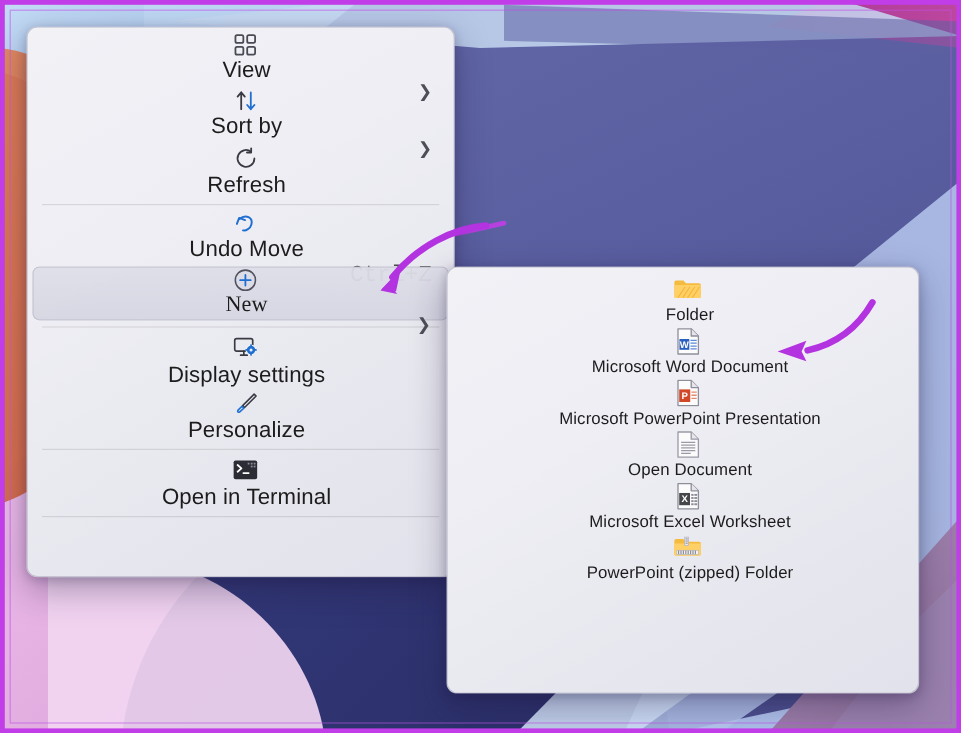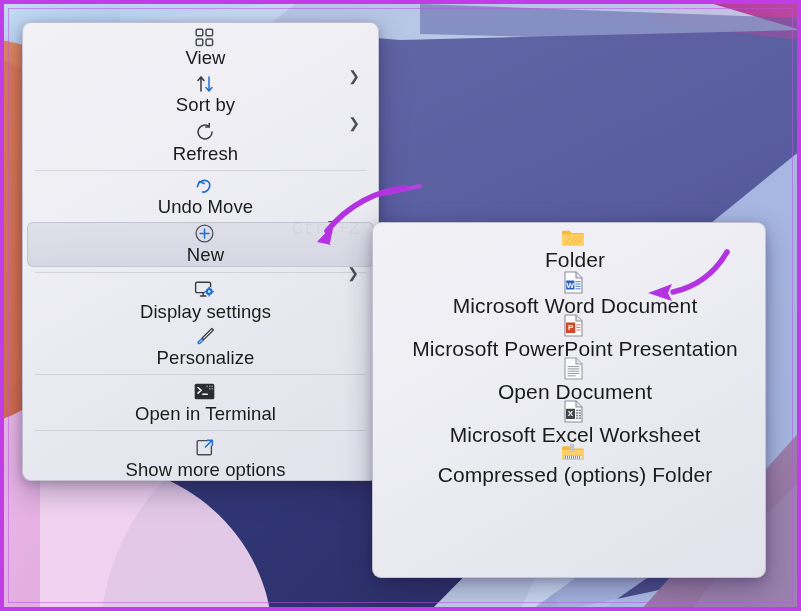--- a/index.html
+++ b/index.html
@@ -49,33 +49,34 @@
     margin:1px 4px;
     border-radius:6px;
     cursor:default;
     box-sizing:border-box;
     flex-direction:column;
   }
   #menu-sub .mi{height:42px;}
   .mi.sel{
     background:linear-gradient(180deg,rgba(222,222,232,.95),rgba(214,214,226,.95));
     border:1px solid rgba(172,172,190,.5);
+    font-family:Liberation Serif, serif;
   }
   .mi .ico{
     width:36px;min-width:36px;height:28px;
     display:flex;align-items:center;justify-content:center;
     margin-left:8px;
   }
   .mi .lbl{
     font-size:18.5px;color:#1c1c1c;
     letter-spacing:.1px;
     white-space:nowrap;
     margin-left:10px;
   }
-  #menu-sub .mi .lbl{font-size:21px;margin-left:12px;}
+  #menu-sub .mi .lbl{font-size:14px;margin-left:12px;}
   .mi .accel{
     margin-left:auto;margin-right:14px;
     font-size:19px;color:#4a4a4a;white-space:nowrap;font-family:Liberation Mono, monospace;
   }
   .mi .chev{
     margin-left:auto;margin-right:14px;
     font-size:14px;color:#4e4e58;line-height:1;
   }
   .sep{height:1px;background:rgba(0,0,0,.10);margin:5px 12px;}
 
@@ -264,29 +265,20 @@
             <rect x="15" y="5" width="1.5" height="1.5"></rect>
             <rect x="17.4" y="5" width="1.5" height="1.5"></rect>
           </g>
         </svg>
       </span>
       <span class="lbl">Open in Terminal</span>
     </div>
 
     <div class="sep"></div>
 
-    <div class="mi">
-      <span class="ico">
-        <svg width="20" height="20" viewBox="0 0 20 20">
-          <path d="M12.6,2.6 L3.4,2.6 C2.7,2.6 2.2,3.1 2.2,3.8 L2.2,15.6 C2.2,16.3 2.7,16.8 3.4,16.8 L15.2,16.8 C15.9,16.8 16.4,16.3 16.4,15.6 L16.4,8" fill="none" stroke="#4a4a55" stroke-width="1.4" stroke-linecap="round"></path>
-          <path d="M10.4,9 L17,2.4 M12.4,2.2 L17.4,2.2 L17.4,7.2" fill="none" stroke="#1f6fd0" stroke-width="1.5" stroke-linecap="round" stroke-linejoin="round"></path>
-        </svg>
-      </span>
-      <span class="lbl">Show more options</span>
-    </div>
   </div>
 
   <div class="menu" id="menu-sub">
 
     <div class="mi">
       <span class="ico">
         <svg width="24" height="20" viewBox="0 0 24 20">
           <path d="M1,4.2 C1,3.4 1.6,2.8 2.4,2.8 L8.6,2.8 L10.6,5 L21.6,5 C22.4,5 23,5.6 23,6.4 L23,16 C23,16.8 22.4,17.4 21.6,17.4 L2.4,17.4 C1.6,17.4 1,16.8 1,16 Z" fill="#f5bb3f"></path>
           <path d="M1,6.6 L23,6.6 L23,16 C23,16.8 22.4,17.4 21.6,17.4 L2.4,17.4 C1.6,17.4 1,16.8 1,16 Z" fill="#ffd066"></path>
           <g stroke="#f2ae2b" stroke-width="0.9" opacity="0.8">
@@ -393,21 +385,21 @@
               <rect x="18" y="12.8" width="1" height="3"></rect>
           </g>
           <rect x="9.6" y="1.6" width="3.2" height="7" fill="#e8e8ee" stroke="#b0b0ba" stroke-width="0.6"></rect>
           <g fill="#9a9aa6">
             <rect x="10.3" y="2.6" width="1.8" height="1"></rect>
               <rect x="10.3" y="4.4" width="1.8" height="1"></rect>
             <rect x="10.3" y="6.2" width="1.8" height="1"></rect>
           </g>
         </svg>
       </span>
-      <span class="lbl">Compressed (options) Folder</span>
+      <span class="lbl">PowerPoint (zipped) Folder</span>
     </div>
   </div>
 
   <svg class="arrows" width="801" height="611" viewBox="0 0 801 611">
     <g>
       <path d="M405,188 C378,190 348,205 327,231" fill="none" stroke="#b333e0" stroke-width="5.5" stroke-linecap="round"></path>
       <path d="M317,242 L333,226 L327,240 L331,245 Z" fill="#b333e0"></path>
       <path d="M318,241 L334,224 L330,243 Z" fill="#b333e0"></path>
     </g>
     <g>

